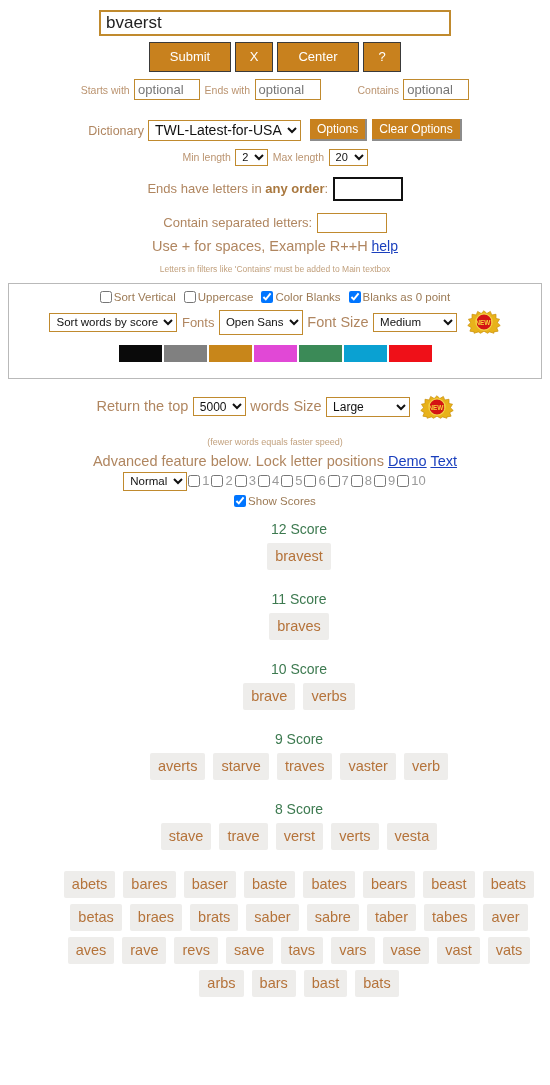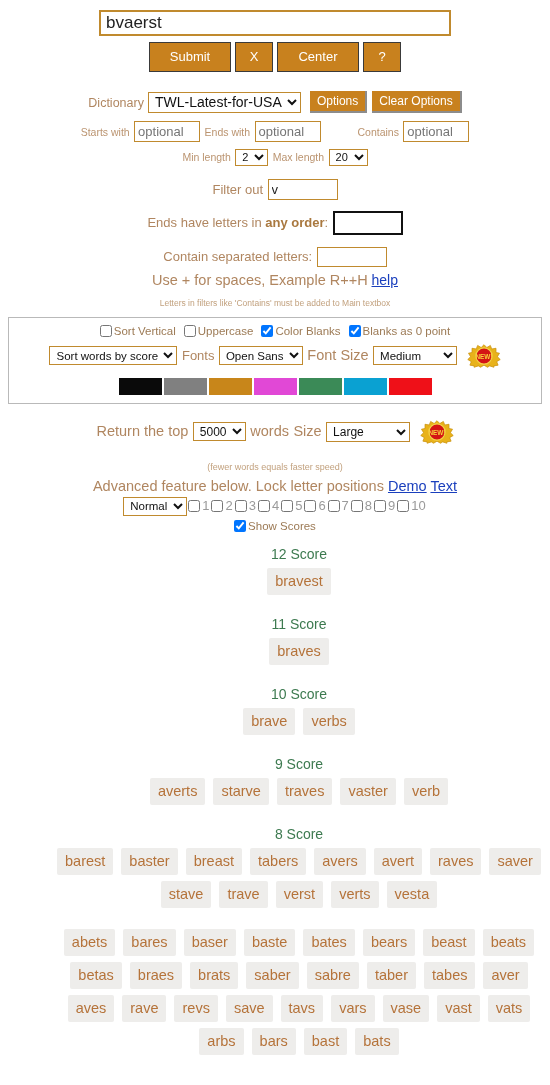--- a/index.html
+++ b/index.html
@@ -125,33 +125,33 @@
   #separated-input { width: 62px; height: 18px; }
 
   .use-plus-row { margin-top: 5px; font-size: 14px; }
   a.lnk { color: #1a3fbd; text-decoration: underline; }
   .note-row { margin-top: 4px; }
 
   
   .options-panel {
     margin: 7px 8px 16px 8px;
     border: 1px solid #b9b9b9;
-    padding: 7px 4px 8px 4px;
+    padding: 7px 4px 16px 4px;
     text-align: center;
   }
   .chk-line { font-size: 11.5px; color: #9c7a55; }
   .chk-line label { margin: 0 4px; white-space: nowrap; }
   input[type=checkbox] {
     vertical-align: -2px;
     margin: 0 2px 0 0;
     width: 12px; height: 12px;
   }
   .sel-line { margin-top: 7px; }
   #sort-select { font-size: 11.5px; height: 19px; }
-  #fonts-select { font-size: 11.5px; height: 19px; }
+  #fonts-select { font-size: 11.5px; height: 25px; }
   #fontsize-select { font-size: 11.5px; height: 19px; width: 84px; }
 
   .swatches { margin-top: 9px; }
   .swatch {
     display: inline-block;
     width: 43px; height: 17px;
     margin: 0 1px;
     cursor: pointer;
     vertical-align: middle;
   }
@@ -207,45 +207,41 @@
 <div class="page">
 
   <div class="mainbox-row">
     <input class="mainbox" id="main-search-input" type="text" value="bvaerst" style="">
   </div>
 
   <div class="btn-row">
     <button class="btn btn-submit">Submit</button><button class="btn btn-x">X</button><button class="btn btn-center">Center</button><button class="btn btn-q">?</button>
   </div>
 
-  <div class="row dict-row">
-    <span class="lbl">Dictionary</span><select class="gold" id="dictionary-select"><option>TWL-Latest-for-USA</option></select><button class="btn-small">Options</button><button class="btn-small">Clear Options</button>
-  </div>
-
   <div class="row filters-row">
     <span class="lbl-sm">Starts with</span>
     <input class="gold opt-input" type="text" placeholder="optional" style="">
     <span class="lbl-sm">Ends with</span>
     <input class="gold opt-input" type="text" placeholder="optional" style="">
     <span style="display:inline-block;width:28px"></span>
     <span class="lbl-sm">Contains</span>
     <input class="gold opt-input" type="text" placeholder="optional" style="">
   </div>
 
+  <div class="row dict-row">
+    <span class="lbl">Dictionary</span><select class="gold" id="dictionary-select"><option>TWL-Latest-for-USA</option></select><button class="btn-small">Options</button><button class="btn-small">Clear Options</button>
+  </div>
+
   <div class="row len-row">
     <span class="lbl-sm">Min length</span>
     <select class="gold len-select"><option>2</option></select>
     <span class="lbl-sm">Max length</span>
     <select class="gold len-select"><option>20</option></select>
   </div>
 
-  <div class="row filterout-row">
-    <span class="lbl-md">Filter out</span>
-    <input class="gold" id="filter-out-input" type="text" value="v" style="">
-  </div>
 
   <div class="row anyorder-row">
     <span class="lbl-md">Ends have letters in </span><span class="lbl-md bold-ord">any order</span><span class="lbl-md">:</span>
     <input class="black-border" id="any-order-input" type="text" value="" style="">
   </div>
 
   <div class="row sep-row">
     <span class="lbl-md">Contain separated letters:</span>
     <input class="gold" id="separated-input" type="text" value="" style="">
   </div>
@@ -340,21 +336,20 @@
       </div>
       <div class="score-group">
         <div class="score-head">9 Score</div>
         <div class="word-rows">
           <div class="word-line"><span class="word">averts</span><span class="word">starve</span><span class="word">traves</span><span class="word">vaster</span><span class="word">verb</span></div>
         </div>
       </div>
       <div class="score-group">
         <div class="score-head">8 Score</div>
         <div class="word-rows">
-          <div class="word-line"><span class="word">barest</span><span class="word">baster</span><span class="word">breast</span><span class="word">tabers</span><span class="word">avers</span><span class="word">avert</span><span class="word">raves</span><span class="word">saver</span></div>
           <div class="word-line"><span class="word">stave</span><span class="word">trave</span><span class="word">verst</span><span class="word">verts</span><span class="word">vesta</span></div>
         </div>
       </div>
       <div class="score-group">
         <div class="word-rows">
           <div class="word-line"><span class="word">abets</span><span class="word">bares</span><span class="word">baser</span><span class="word">baste</span><span class="word">bates</span><span class="word">bears</span><span class="word">beast</span><span class="word">beats</span></div>
           <div class="word-line"><span class="word">betas</span><span class="word">braes</span><span class="word">brats</span><span class="word">saber</span><span class="word">sabre</span><span class="word">taber</span><span class="word">tabes</span><span class="word">aver</span></div>
           <div class="word-line"><span class="word">aves</span><span class="word">rave</span><span class="word">revs</span><span class="word">save</span><span class="word">tavs</span><span class="word">vars</span><span class="word">vase</span><span class="word">vast</span><span class="word">vats</span></div>
           <div class="word-line"><span class="word">arbs</span><span class="word">bars</span><span class="word">bast</span><span class="word">bats</span></div>
         </div>

